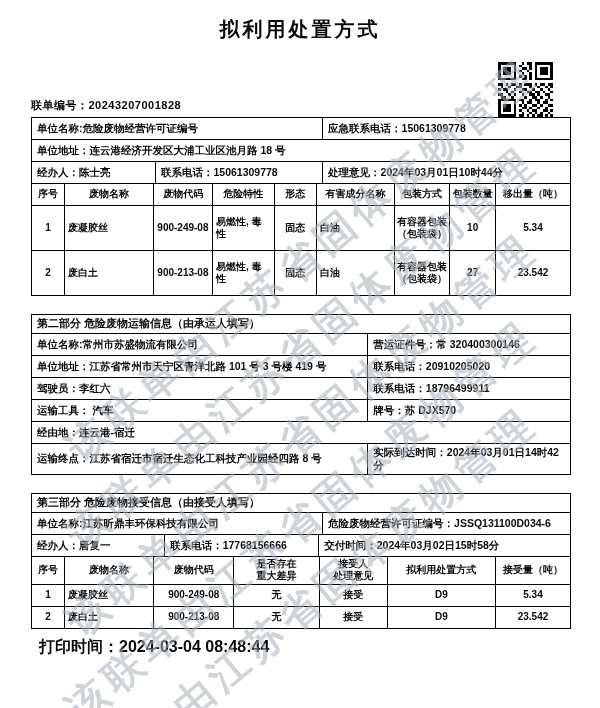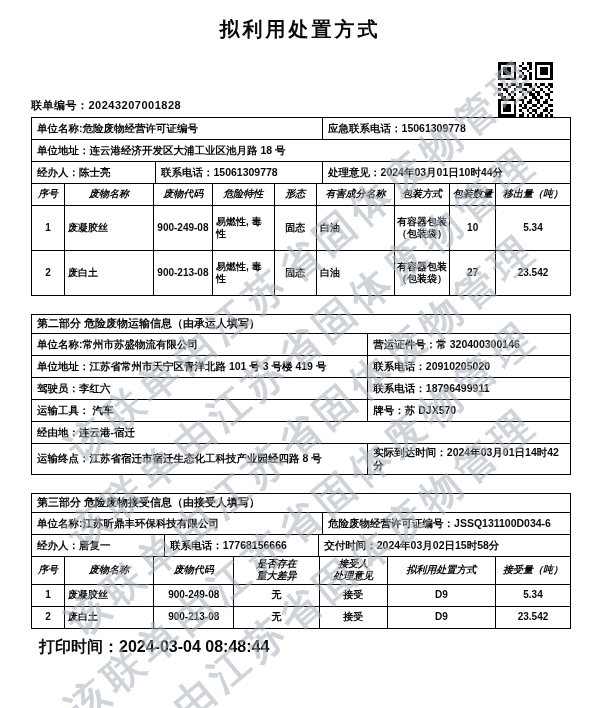--- a/index.html
+++ b/index.html
@@ -64,21 +64,21 @@
   .h-row  { height: 22px; }
   .h-wh   { height: 22px; }
   .h-wr   { height: 45px; }
   .h-th3  { height: 27px; }
   .h-dr   { height: 22px; }
   .grid td, .grid th {
     font-size: 10px;
     padding: 1px 2px;
     text-align: center;
   }
-  .grid th { text-align: center; font-style: italic; }
+  .grid th { text-align: center; }
   .grid td.al { text-align: left; padding-left: 3px; }
   .print-time {
     margin-top: 8px;
     margin-left: 8px;
     font-size: 16px;
   }
   
   .watermark {
     position: absolute;
     inset: 0;

